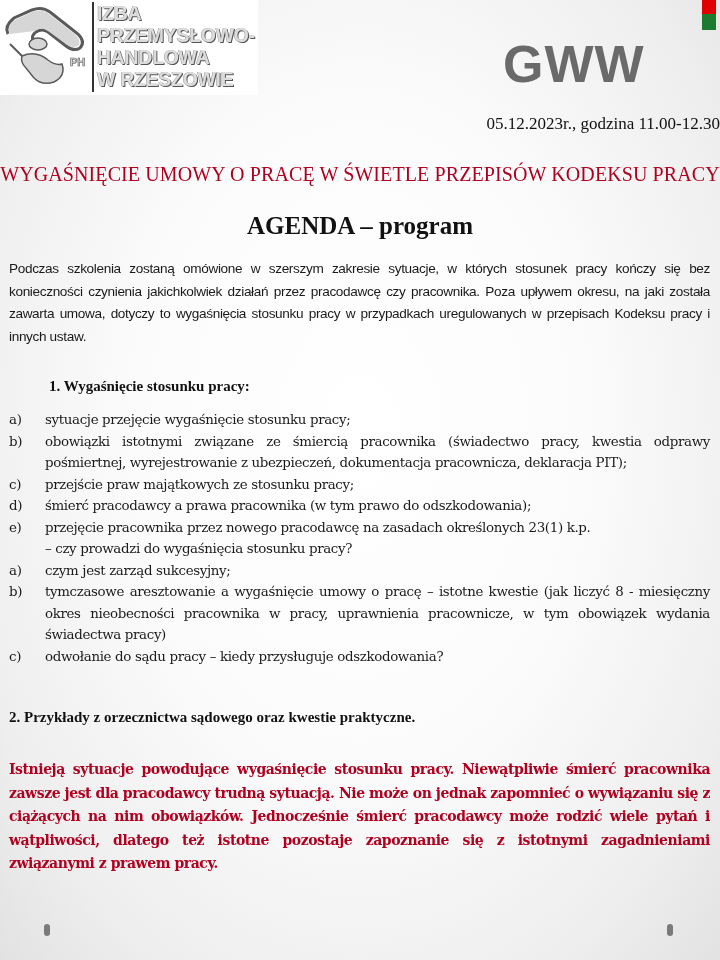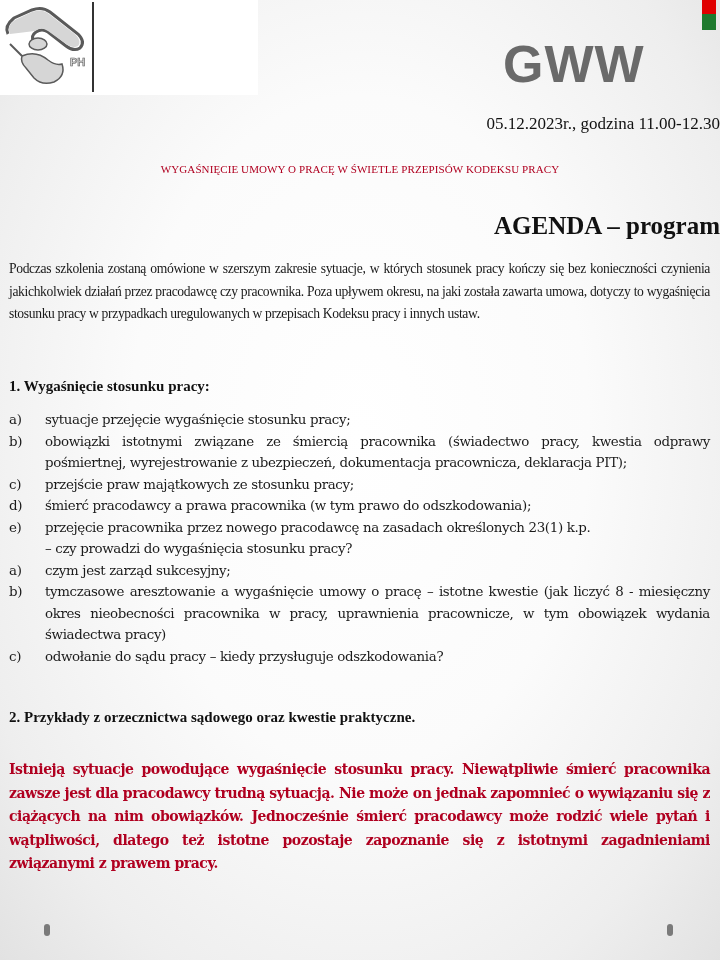--- a/index.html
+++ b/index.html
@@ -37,31 +37,31 @@
     .flag { position: absolute; left: 702px; top: 0; width: 14px; height: 30px; }
     .flag .red { height: 14px; background: #e00000; }
     .flag .green { height: 16px; background: #1e7a2e; }
 
     .date-line {
       position: absolute; left: 0; top: 114px; width: 720px; text-align: right;
       font-family: "Liberation Serif", serif; font-size: 17px; color: #111;
     }
     .event-title {
       position: absolute; left: 0; top: 163px; width: 720px; text-align: center;
-      font-family: "Liberation Serif", serif; font-size: 11px; color: #b00020;
+      font-family: "Liberation Serif", serif; font-size: 20px; color: #b00020;
       letter-spacing: 0.1px;
     }
     .agenda-title {
-      position: absolute; left: 0; top: 212px; width: 720px; text-align: right;
+      position: absolute; left: 0; top: 212px; width: 720px; text-align: center;
       font-family: "Liberation Serif", serif; font-size: 25px; font-weight: bold; color: #111;
     }
     .intro {
       position: absolute; left: 9px; top: 258px; width: 701px;
       font-size: 13.6px; line-height: 22.5px; text-align: justify;
-      font-family: Liberation Serif, serif; color: #1a1a1a; letter-spacing: -0.35px;
+      font-family: Liberation Sans, sans-serif; color: #1a1a1a; letter-spacing: -0.35px;
     }
     .section-heading {
       position: absolute; left: 9px; font-weight: bold;
       font-family: "Liberation Serif", serif; font-size: 15px; color: #111;
     }
     .list {
       position: absolute; left: 9px; width: 701px;
       font-family: "DejaVu Serif", serif; font-size: 13.4px; line-height: 21.5px; color: #1a1a1a;
       letter-spacing: -0.35px;
     }
@@ -85,35 +85,41 @@
   <div class="logo-box">
     <svg class="logo-mark" viewBox="0 0 90 88">
       <path d="M6 30 Q2 22 12 14 L30 6 Q40 2 48 8 L76 30 Q84 38 78 44 Q72 48 64 42 L46 28 Q40 24 34 28 Q28 32 32 38 L38 44" fill="none" stroke="#5a5a5a" stroke-width="3"></path>
       <path d="M8 30 Q4 22 13 16 L30 8 Q40 4 47 10 L74 31 Q80 38 76 42 Q71 45 64 40 L46 27 Q39 22 33 27" fill="#d6d6d6" stroke="none"></path>
       <ellipse cx="36" cy="40" rx="9" ry="6" fill="#d6d6d6" stroke="#5a5a5a" stroke-width="1.5"></ellipse>
       <path d="M20 52 Q34 46 46 56 Q54 62 60 60 Q64 72 52 78 Q40 82 32 74 L24 64 Q18 58 20 52 Z" fill="#d6d6d6" stroke="#5a5a5a" stroke-width="1.5"></path>
       <path d="M8 40 L20 52" stroke="#5a5a5a" stroke-width="2"></path>
       <text x="68" y="62" font-family="Liberation Sans, sans-serif" font-size="11" font-weight="bold" fill="#d6d6d6" stroke="#555" stroke-width="0.6">PH</text>
     </svg>
     <div class="logo-divider"></div>
+    <div class="logo-text">
+      <div>IZBA</div>
+      <div>PRZEMYSŁOWO-</div>
+      <div>HANDLOWA</div>
+      <div>W RZESZOWIE</div>
+    </div>
   </div>
   <div class="gww">GWW</div>
   <div class="flag">
     <div class="red"></div>
     <div class="green"></div>
   </div>
 </div>
 
 <div class="date-line">05.12.2023r., godzina 11.00-12.30</div>
 <div class="event-title">WYGAŚNIĘCIE UMOWY O PRACĘ W ŚWIETLE PRZEPISÓW KODEKSU PRACY</div>
 <div class="agenda-title">AGENDA – program</div>
 
 <div class="intro">Podczas szkolenia zostaną omówione w szerszym zakresie sytuacje, w których stosunek pracy kończy się bez konieczności czynienia jakichkolwiek działań przez pracodawcę czy pracownika. Poza upływem okresu, na jaki została zawarta umowa, dotyczy to wygaśnięcia stosunku pracy w przypadkach uregulowanych  w przepisach  Kodeksu  pracy i innych ustaw.</div>
 
-<div class="section-heading" style="top:378px;">1. Wygaśnięcie stosunku pracy:</div>
+<div class="section-heading" style="top:378px;margin-left:40px;">1. Wygaśnięcie stosunku pracy:</div>
 
 <div class="list" style="top:409px;">
   <div class="list-item">
     <span class="marker">a)</span>
     <span class="text">sytuacje przejęcie  wygaśnięcie  stosunku  pracy;</span>
   </div>
   <div class="list-item">
     <span class="marker">b)</span>
     <span class="text">obowiązki istotnymi związane ze śmiercią pracownika (świadectwo pracy, kwestia odprawy pośmiertnej, wyrejestrowanie z ubezpieczeń, dokumentacja pracownicza, deklaracja PIT);</span>
   </div>

